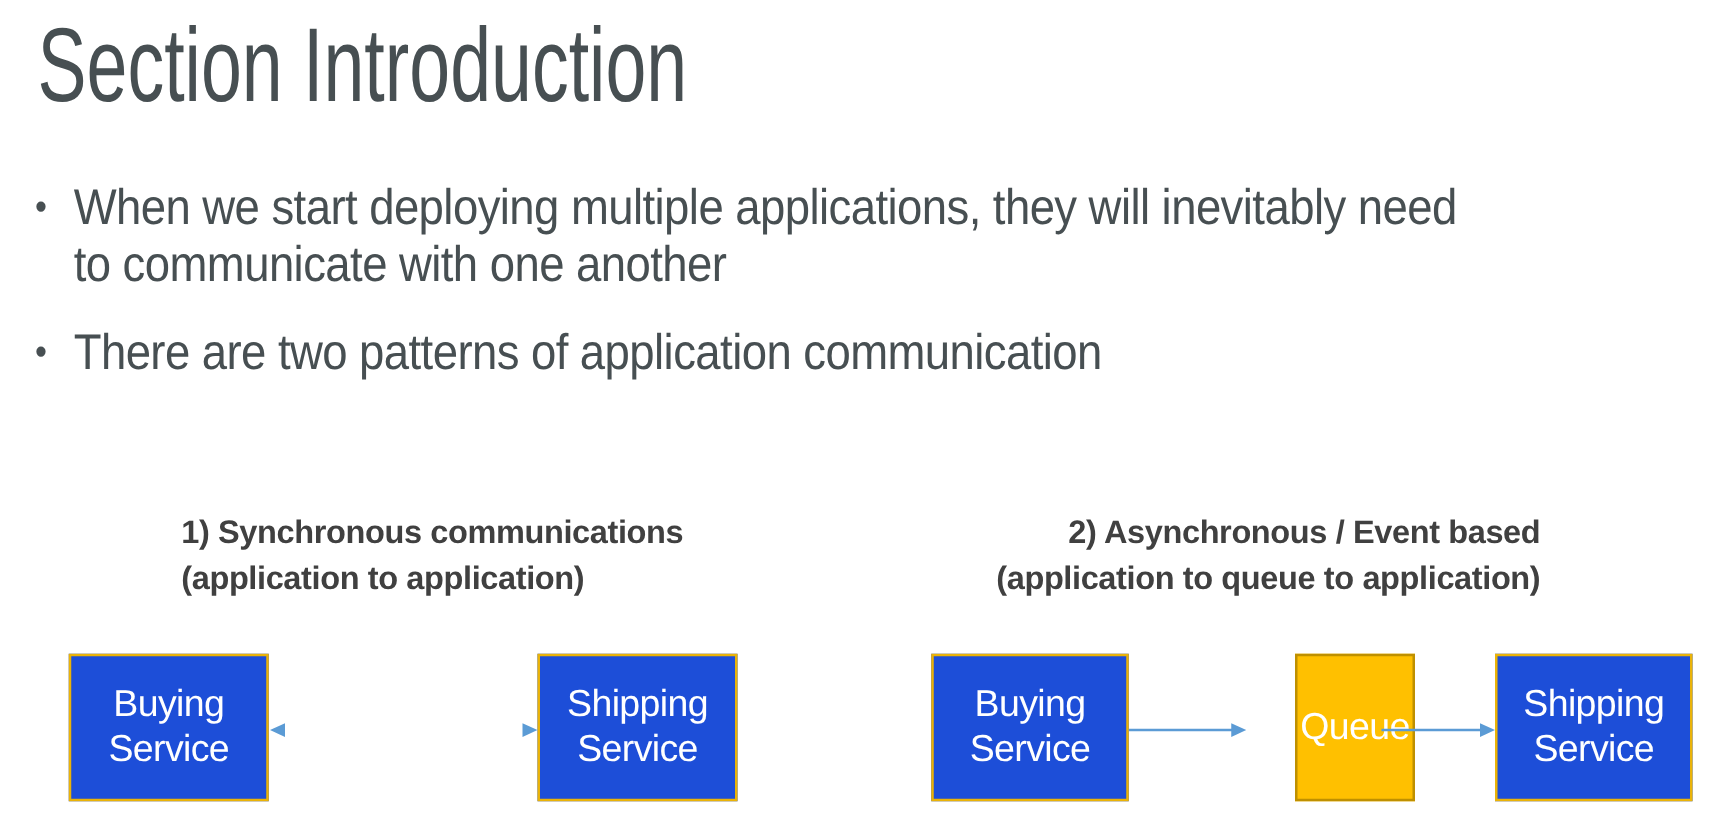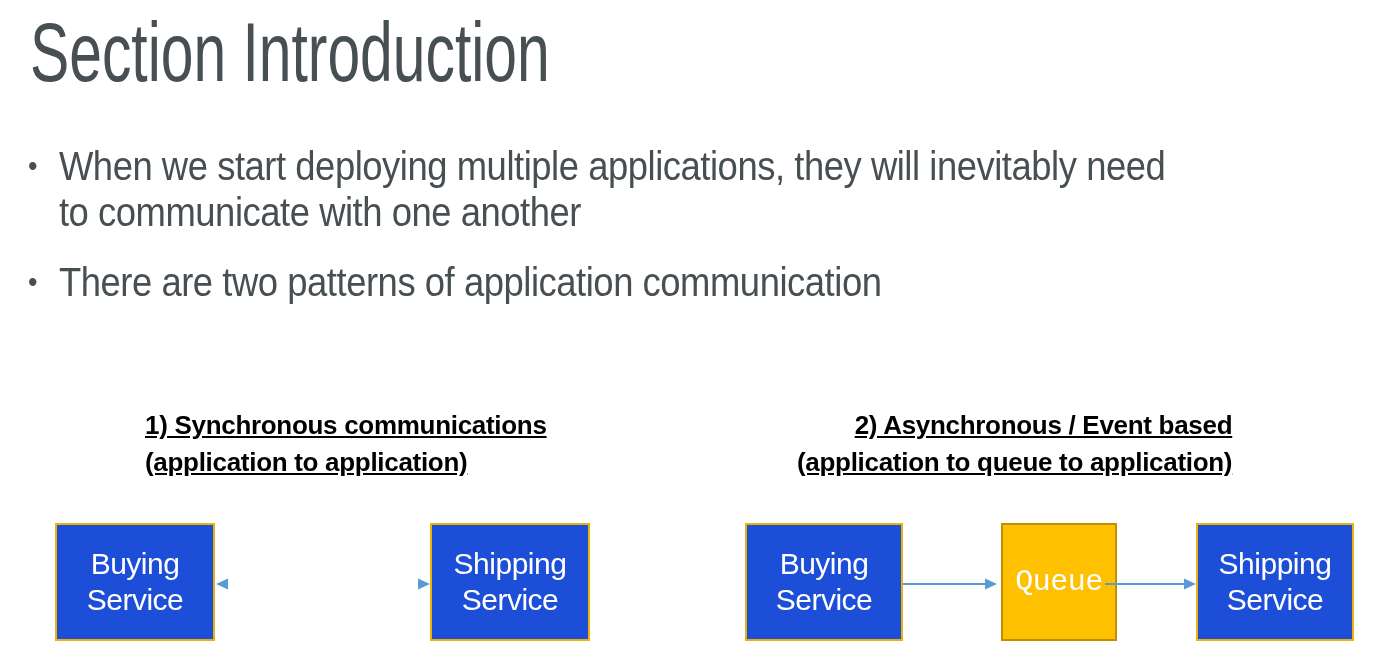--- a/index.html
+++ b/index.html
@@ -56,23 +56,22 @@
   .bullet .btext { white-space: pre-line; }
 
   
   .diagram-heading {
     position: absolute;
     top: 407px;
     font-size: 26px;
     font-weight: 700;
     line-height: 37px;
     letter-spacing: -0.3px;
-    color: #000000;
+    color: #404040;
     white-space: pre-line;
-    text-decoration: underline;
   }
   .heading-sync  { left: 145px; }
   .heading-async { left: 797px; text-align: right; }
 
   
   .node {
     position: absolute;
     top: 523px;
     height: 118px;
     box-sizing: border-box;
@@ -90,21 +89,21 @@
     background: #1d4ed8;
     border: 2px solid #eab308;
   }
   .queue {
     background: #ffc000;
     border: 2px solid #bf9000;
   }
   .sync-buying    { left: 55px;   width: 160px; }
   .sync-shipping  { left: 430px;  width: 160px; }
   .async-buying   { left: 745px;  width: 158px; }
-  .async-queue    { left: 1001px;  width: 116px; font-family: Liberation Mono, monospace; }
+  .async-queue    { left: 1036px;  width: 96px; }
   .async-shipping { left: 1196px; width: 158px; }
 
   
   .arrow { position: absolute; top: 576px; height: 16px; }
   .arrow-sync   { left: 216px;  width: 214px; }
   .arrow-async1 { left: 903px;  width: 94px; }
   .arrow-async2 { left: 1105px; width: 91px; }
 </style>
 </head>
 <body>

